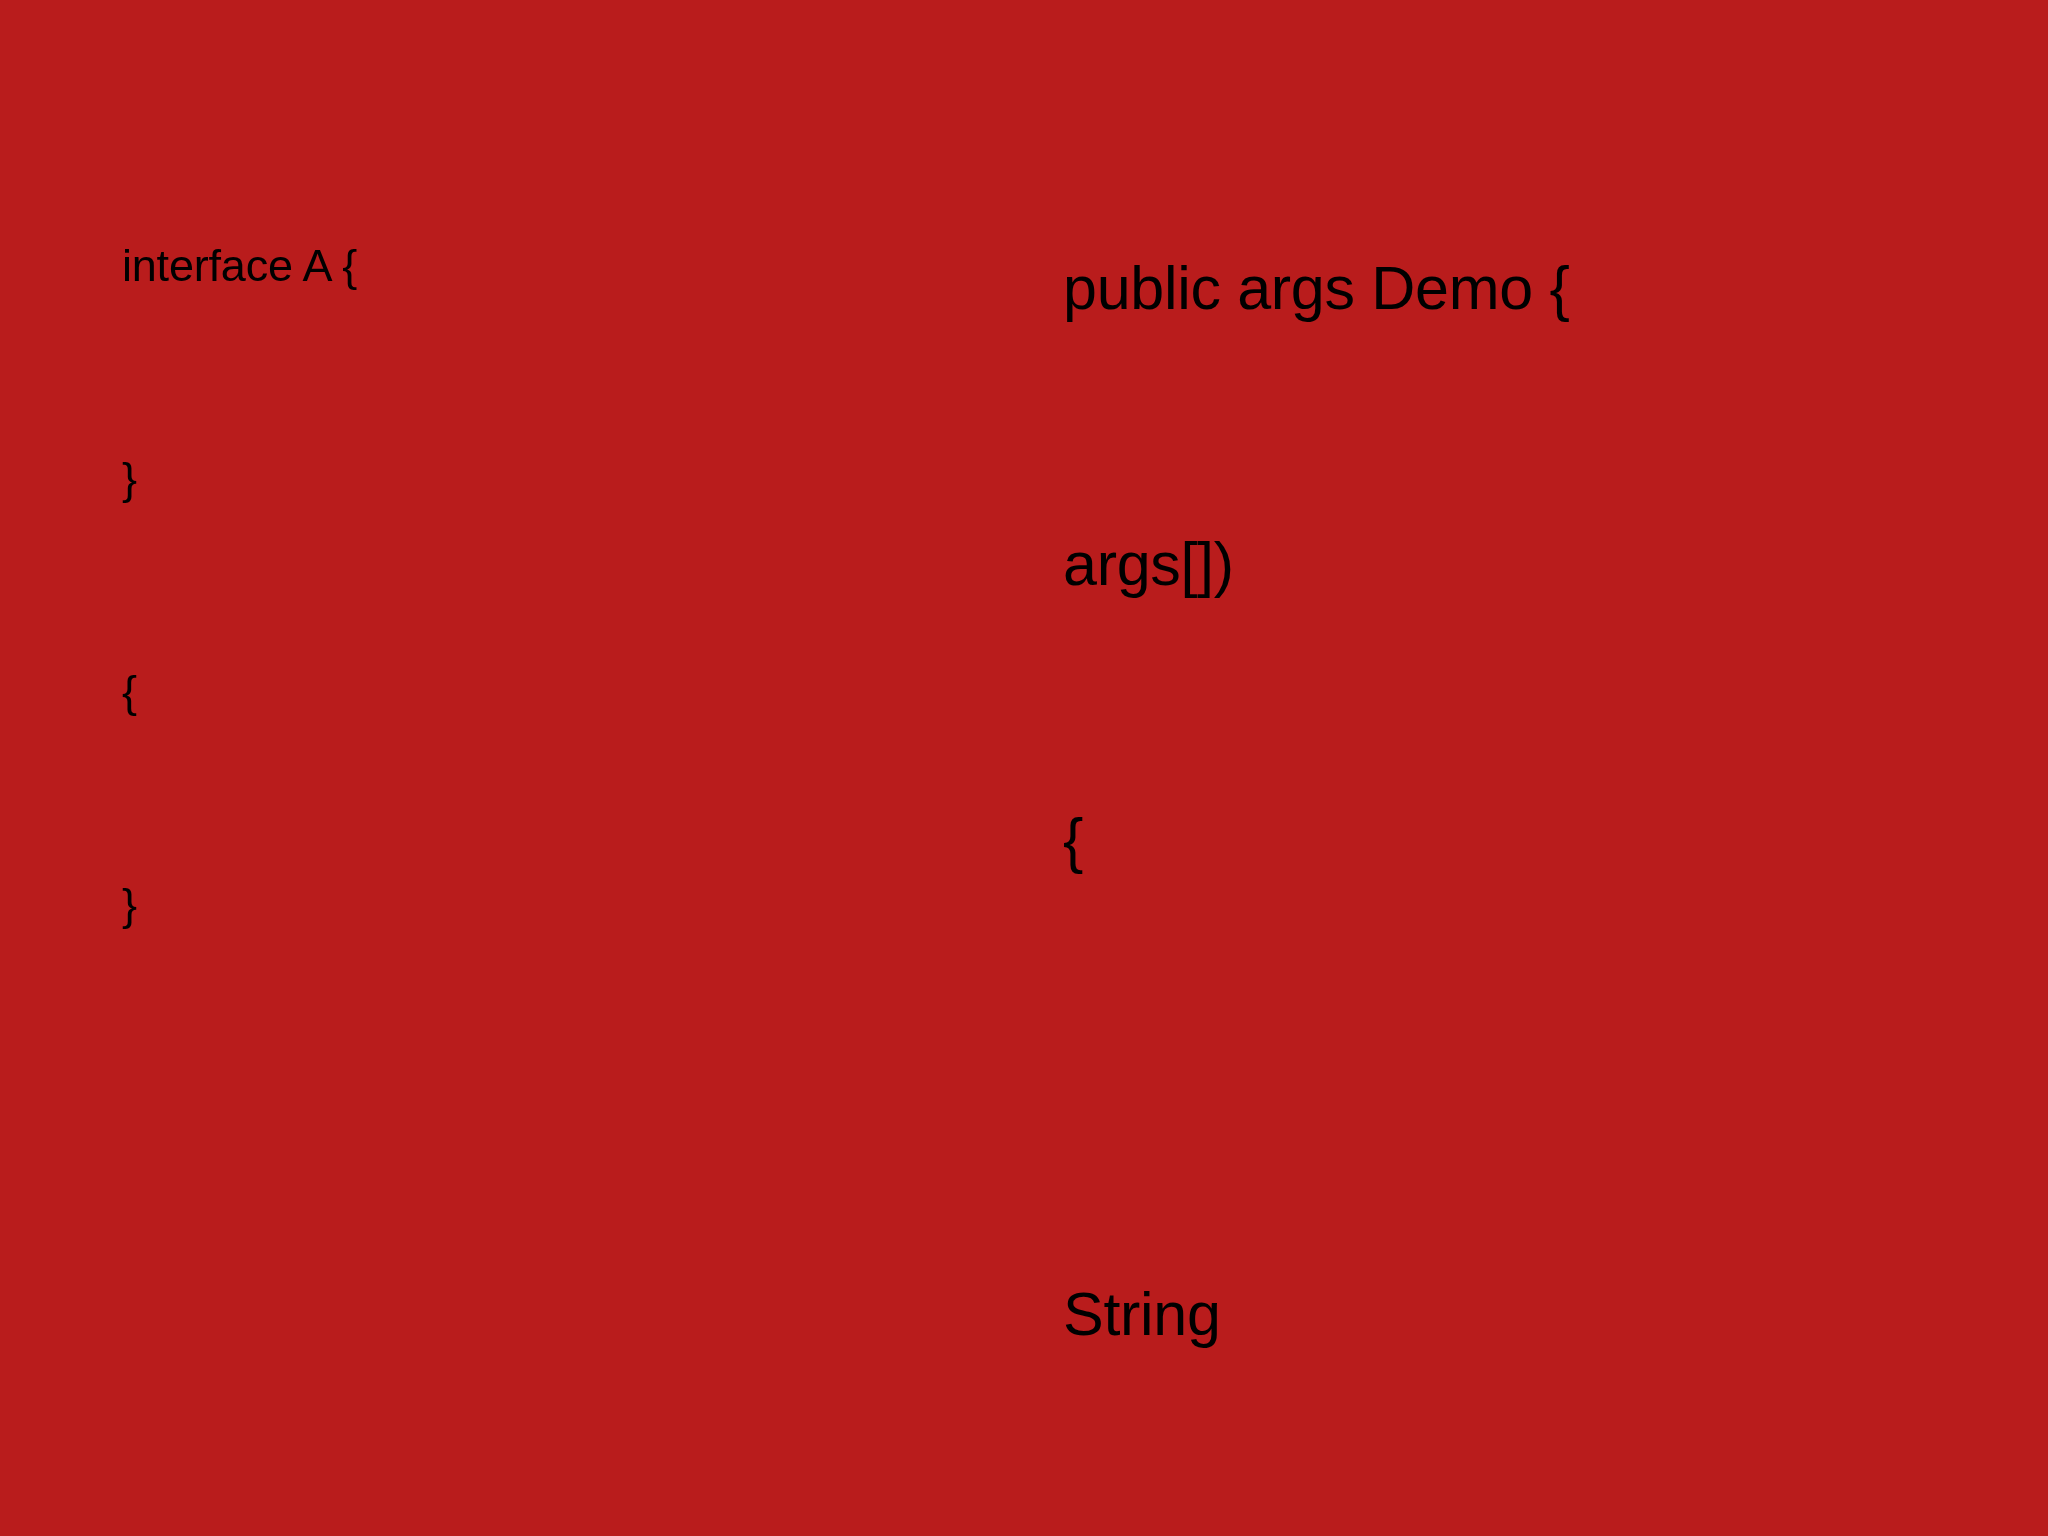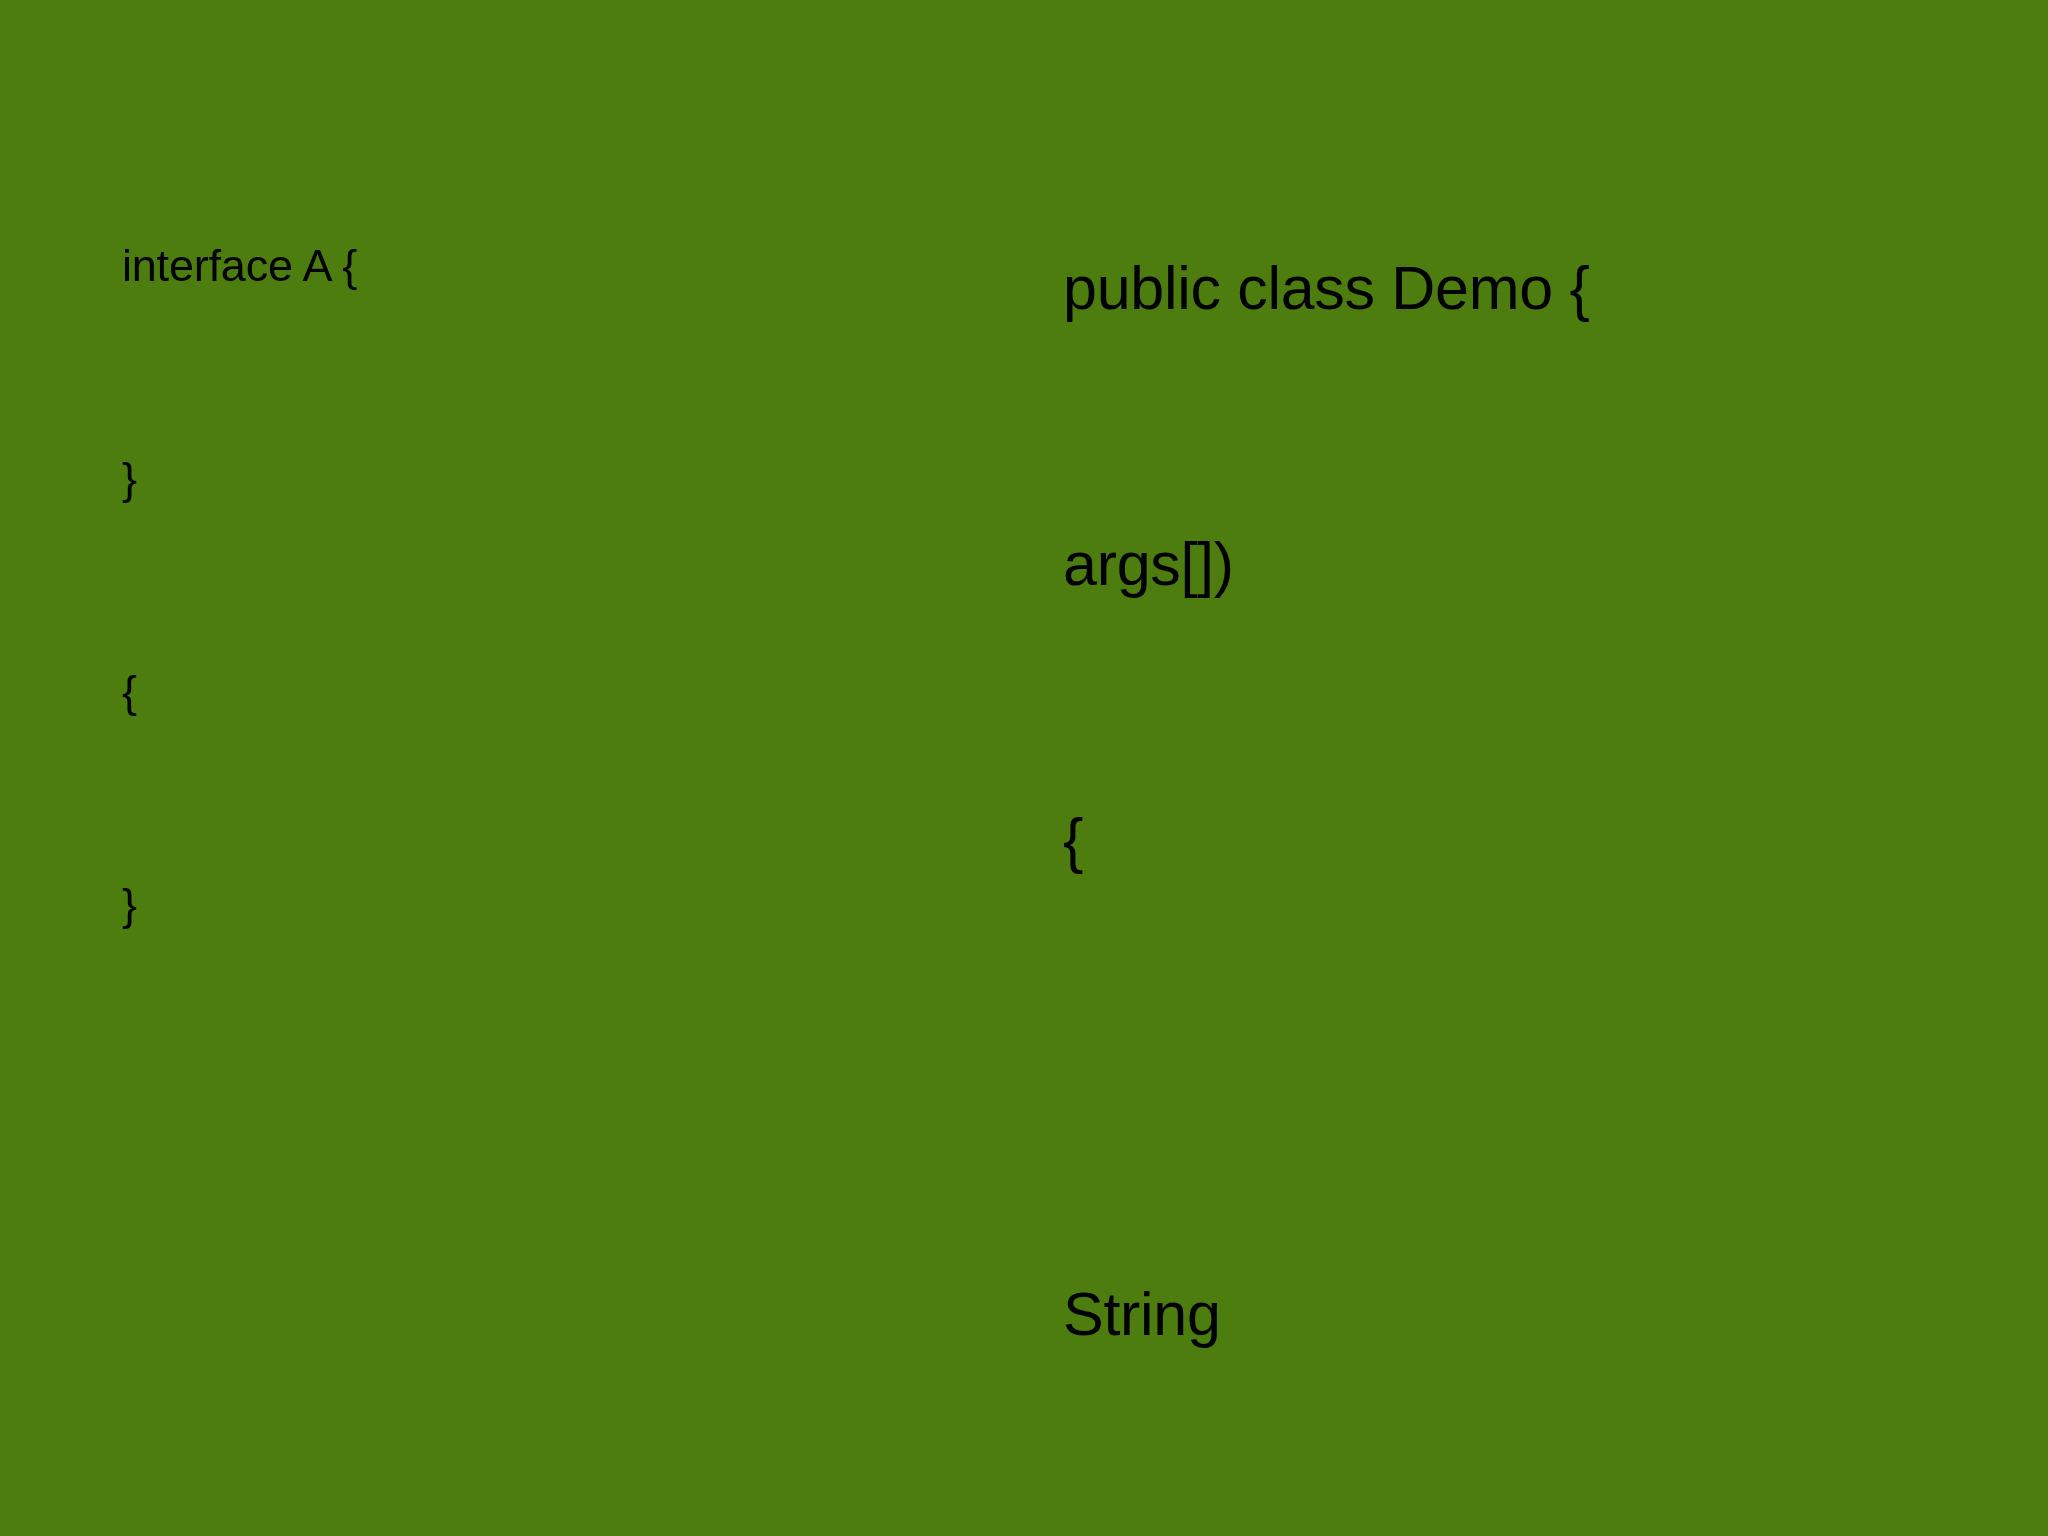--- a/index.html
+++ b/index.html
@@ -11,21 +11,21 @@
     height: 1536px;
     background: #ffffff;
     position: relative;
     overflow: hidden;
     font-family: "Liberation Sans", sans-serif;
     color: #000000;
   }
   .slide {
     position: absolute;
     inset: 0;
-    background: #4d7c0f;
+    background: #b91c1c;
   }
   .code-col {
     position: absolute;
     white-space: pre;
   }
   .left-col {
     left: 122px;
     top: 88px;
     font-size: 45px;
     line-height: 71px;
@@ -66,21 +66,21 @@
     
     
     
     
     
     
     
   </div>
 
   <div class="code-col right-col">
-    <div class="ln">public class Demo {</div>
+    <div class="ln">public args Demo {</div>
     <div class="ln">args[])</div>
     <div class="ln">{</div>
     
     
     
     
   </div>
 
   <div class="code-col output-block">
     <div class="ln">String</div>

